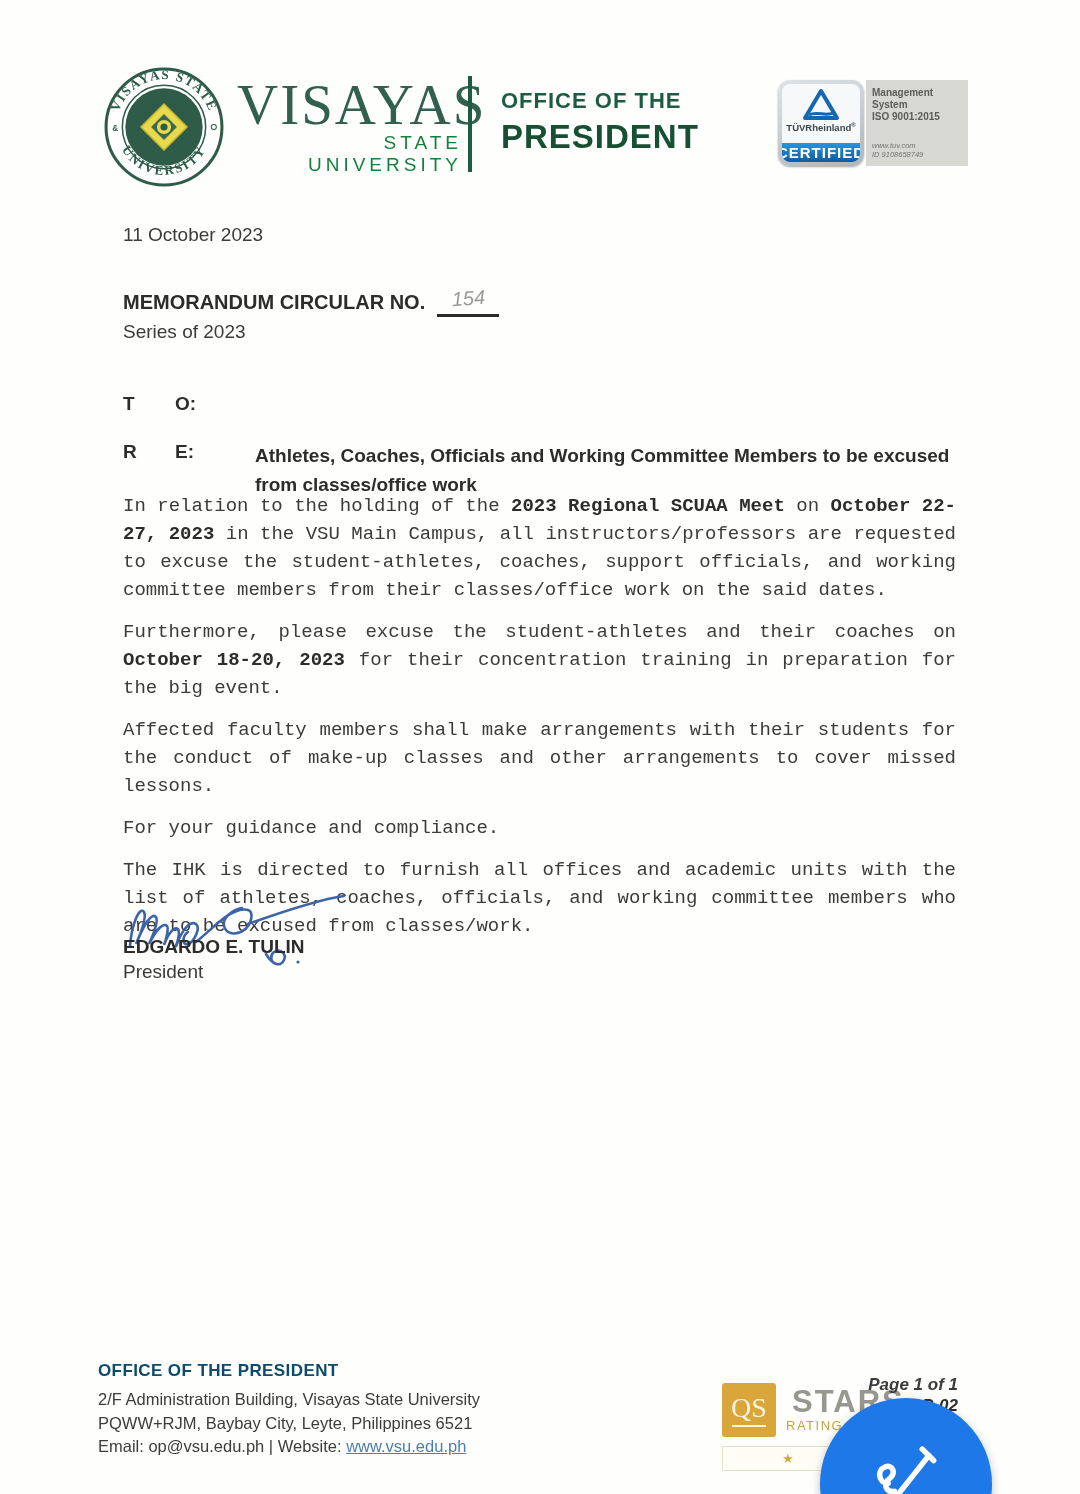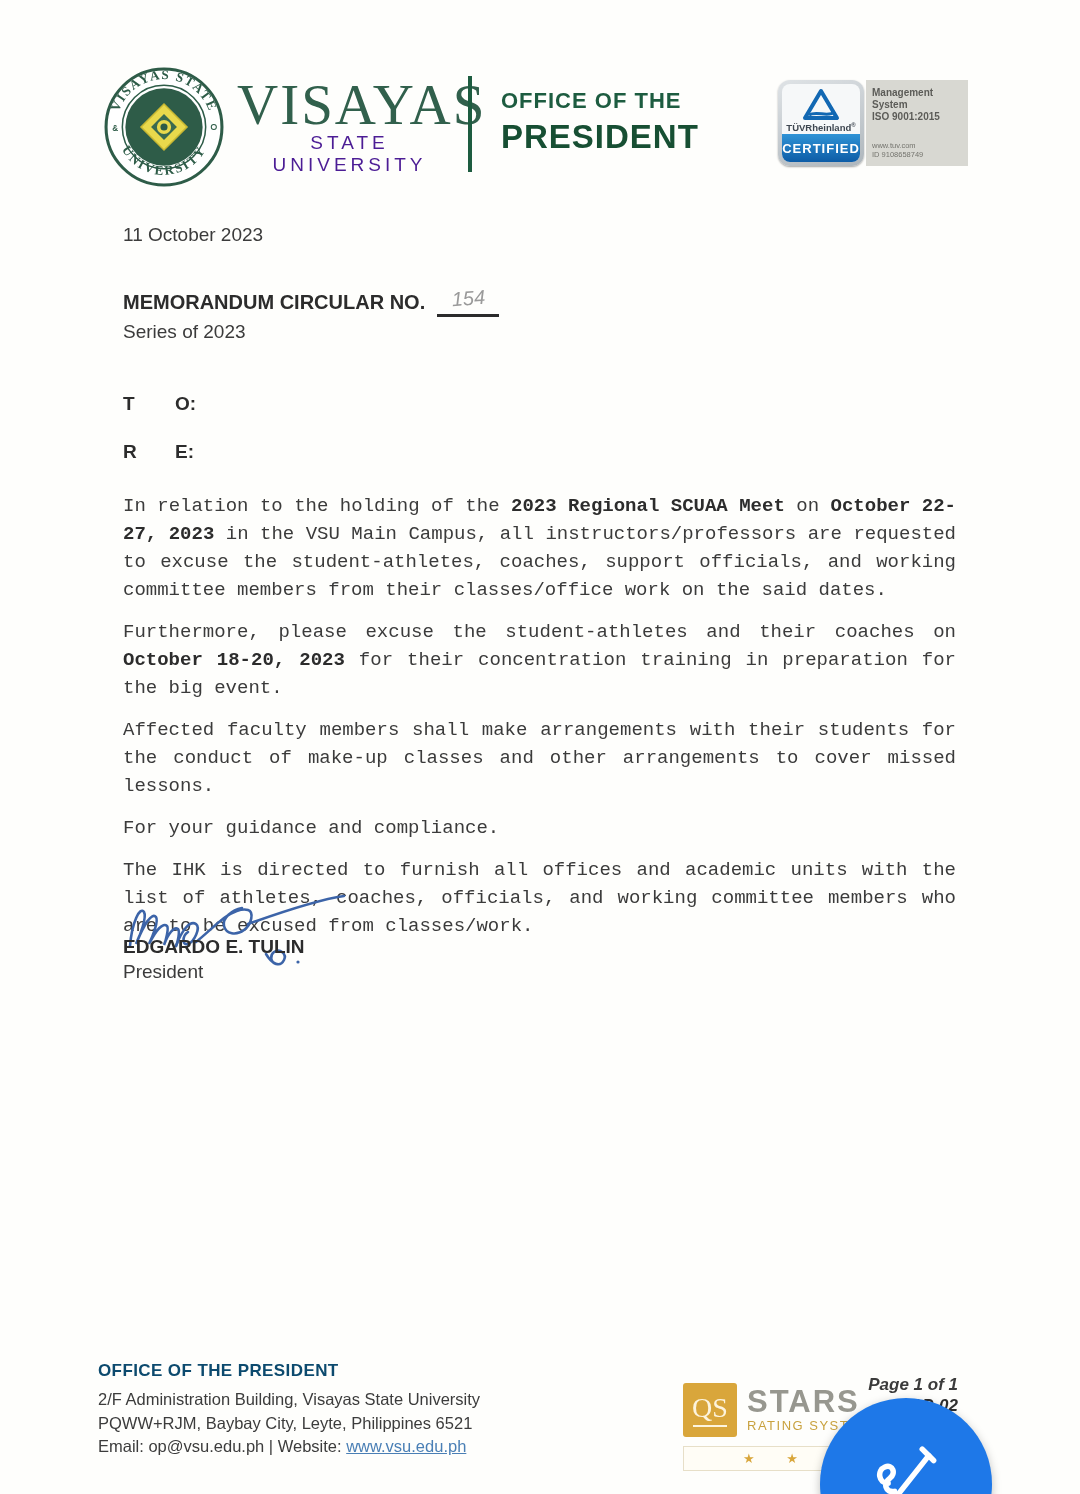--- a/index.html
+++ b/index.html
@@ -16,37 +16,37 @@
     --hand-gray:#9a9a9a;
   }
   *{box-sizing:border-box;margin:0;padding:0;}
   body{background:#ffffff;font-family:"Liberation Sans",sans-serif;}
   .page{position:relative;width:1080px;height:1494px;background:#fefefc;overflow:hidden;color:var(--ink);}
 
   
   .seal{position:absolute;left:103px;top:66px;width:122px;height:122px;}
   .wordmark{position:absolute;left:237px;top:76px;width:225px;text-align:center;}
   .wordmark .primary{font-family:"Liberation Serif",serif;font-size:57px;line-height:58px;letter-spacing:2px;color:#31604c;font-weight:400;}
-  .wordmark .secondary{font-size:19px;letter-spacing:4px;color:#4c1d95;margin-top:-2px;}
+  .wordmark .secondary{font-size:19px;letter-spacing:4px;color:#15803d;margin-top:-2px;text-align:right;}
   .header-divider{position:absolute;left:468px;top:76px;width:4px;height:96px;background:var(--green);}
   .office-title{position:absolute;left:501px;top:88px;}
   .office-title .l1{font-size:22px;font-weight:bold;letter-spacing:1px;color:var(--green);}
   .office-title .l2{font-size:33px;font-weight:bold;letter-spacing:1px;color:var(--green-dark);margin-top:4px;}
 
   .tuv-badge{position:absolute;left:778px;top:80px;display:flex;}
   .tuv-card{width:86px;height:86px;border-radius:12px;background:linear-gradient(160deg,#dfe3e6,#aeb6bc);padding:4px;box-shadow:0 1px 2px rgba(0,0,0,.35);}
   .tuv-card-inner{width:100%;height:100%;border-radius:8px;background:#f6f8f9;display:flex;flex-direction:column;align-items:center;overflow:hidden;}
   .tuv-triangle{margin-top:4px;}
   .tuv-brand{font-size:9.5px;font-weight:bold;color:#3d4650;margin-top:0px;white-space:nowrap;}
   .tuv-brand sup{font-size:6px;}
-  .tuv-band{margin-top:auto;width:100%;height:28px;background:linear-gradient(180deg,#2f93d6,#0d5ca6);color:#fff;font-size:13px;font-weight:bold;letter-spacing:1px;display:flex;align-items:center;justify-content:center;}
+  .tuv-band{margin-top:auto;width:100%;height:19px;background:linear-gradient(180deg,#2f93d6,#0d5ca6);color:#fff;font-size:15px;font-weight:bold;letter-spacing:1px;display:flex;align-items:center;justify-content:center;}
   .tuv-panel{width:102px;height:86px;background:#d8d8d2;margin-left:2px;padding:7px 6px;display:flex;flex-direction:column;}
   .tuv-panel .t1{font-size:10px;color:#5c5c58;font-weight:bold;line-height:12px;}
   .tuv-panel .t2{font-size:10px;color:#5c5c58;font-weight:bold;margin-top:0;}
-  .tuv-panel .t3{font-size:7.5px;color:#74746e;margin-top:auto;line-height:9px;}
+  .tuv-panel .t3{font-size:7.5px;color:#74746e;margin-top:auto;line-height:9px;font-style:italic;}
 
   
   .date-line{position:absolute;left:123px;top:224px;font-size:19px;}
   .memo-no{position:absolute;left:123px;top:291px;font-size:20px;font-weight:bold;color:var(--ink-dark);}
   .blank-line{display:inline-block;width:62px;border-bottom:3px solid #2b2b2b;margin-left:12px;text-align:center;}
   .handwritten{display:inline-block;font-style:italic;font-size:20px;font-weight:normal;color:var(--hand-gray);transform:rotate(-4deg) translateY(-4px);}
   .series-line{position:absolute;left:123px;top:321px;font-size:19px;}
 
   .addr-row{position:absolute;left:123px;display:flex;font-size:19px;font-weight:bold;color:var(--ink-dark);}
   .addr-row.to{top:393px;}
@@ -64,21 +64,21 @@
   .signature-svg{position:absolute;left:116px;top:884px;}
   .sig-name{position:absolute;left:123px;top:936px;font-size:19px;font-weight:bold;color:var(--ink-dark);}
   .sig-title{position:absolute;left:123px;top:961px;font-size:19px;}
 
   
   .footer-contact{position:absolute;left:98px;top:1361px;}
   .footer-contact .office{font-size:17px;font-weight:bold;letter-spacing:.4px;color:#0c4a6e;margin-bottom:7px;}
   .footer-contact .line{font-size:16.5px;line-height:23.5px;color:#3c3c3c;}
   .footer-contact a{color:var(--link-blue);text-decoration:underline;}
 
-  .qs-block{position:absolute;left:683px;top:1383px;}
+  .qs-block{position:absolute;left:722px;top:1383px;text-align:center;}
   .qs-row{display:flex;align-items:center;}
   .qs-square{width:54px;height:54px;background:var(--qs-gold);border-radius:3px;display:flex;flex-direction:column;align-items:center;justify-content:center;}
   .qs-square .qs-letters{font-family:"Liberation Serif",serif;font-size:28px;color:#fdf4dd;line-height:28px;}
   .qs-square .qs-rule{width:34px;height:2px;background:#fdf4dd;margin-top:3px;}
   .qs-text{margin-left:10px;}
   .qs-text .stars-word{font-size:31px;font-weight:bold;letter-spacing:2px;color:#97978f;line-height:30px;}
   .qs-text .rating-word{font-size:13px;letter-spacing:1.5px;color:#c9a23f;margin-top:1px;}
   .qs-starbar{margin-top:9px;width:218px;height:25px;background:#fffdf6;border:1px solid #e7dfc8;display:flex;align-items:center;justify-content:center;font-size:13px;letter-spacing:14px;color:var(--qs-gold);padding-left:14px;}
 
   .page-info{position:absolute;right:122px;top:1374px;text-align:right;font-style:italic;}
@@ -156,20 +156,21 @@
   <div class="series-line">Series of 2023</div>
 
   <div class="addr-row to">
     <div class="addr-letter">T</div>
     <div class="addr-colon">O:</div>
   </div>
 
   <div class="addr-row re">
     <div class="addr-letter">R</div>
     <div class="addr-colon">E:</div>
+    <div class="addr-value">Athletes, Coaches, Officials and Working Committee Members to be excused from classes/office work</div>
   </div>
 
   <div class="body-copy">
       <p class="para"><span>In relation to the holding of the </span><b>2023 Regional SCUAA Meet</b><span> on </span><b>October 22-27, 2023</b><span> in the VSU Main Campus, all instructors/professors are requested to excuse the student-athletes, coaches, support officials, and working committee members from their classes/office work on the said dates.</span></p>
       <p class="para"><span>Furthermore, please excuse the student-athletes and their coaches on </span><b>October 18-20, 2023</b><span> for their concentration training in preparation for the big event.</span></p>
       <p class="para"><span>Affected faculty members shall make arrangements with their students for the conduct of make-up classes and other arrangements to cover missed lessons.</span></p>
       <p class="para"><span>For your guidance and compliance.</span></p>
       <p class="para"><span>The IHK is directed to furnish all offices and academic units with the list of athletes, coaches, officials, and working committee members who are to be excused from classes/work.</span></p>
     </div>
 

